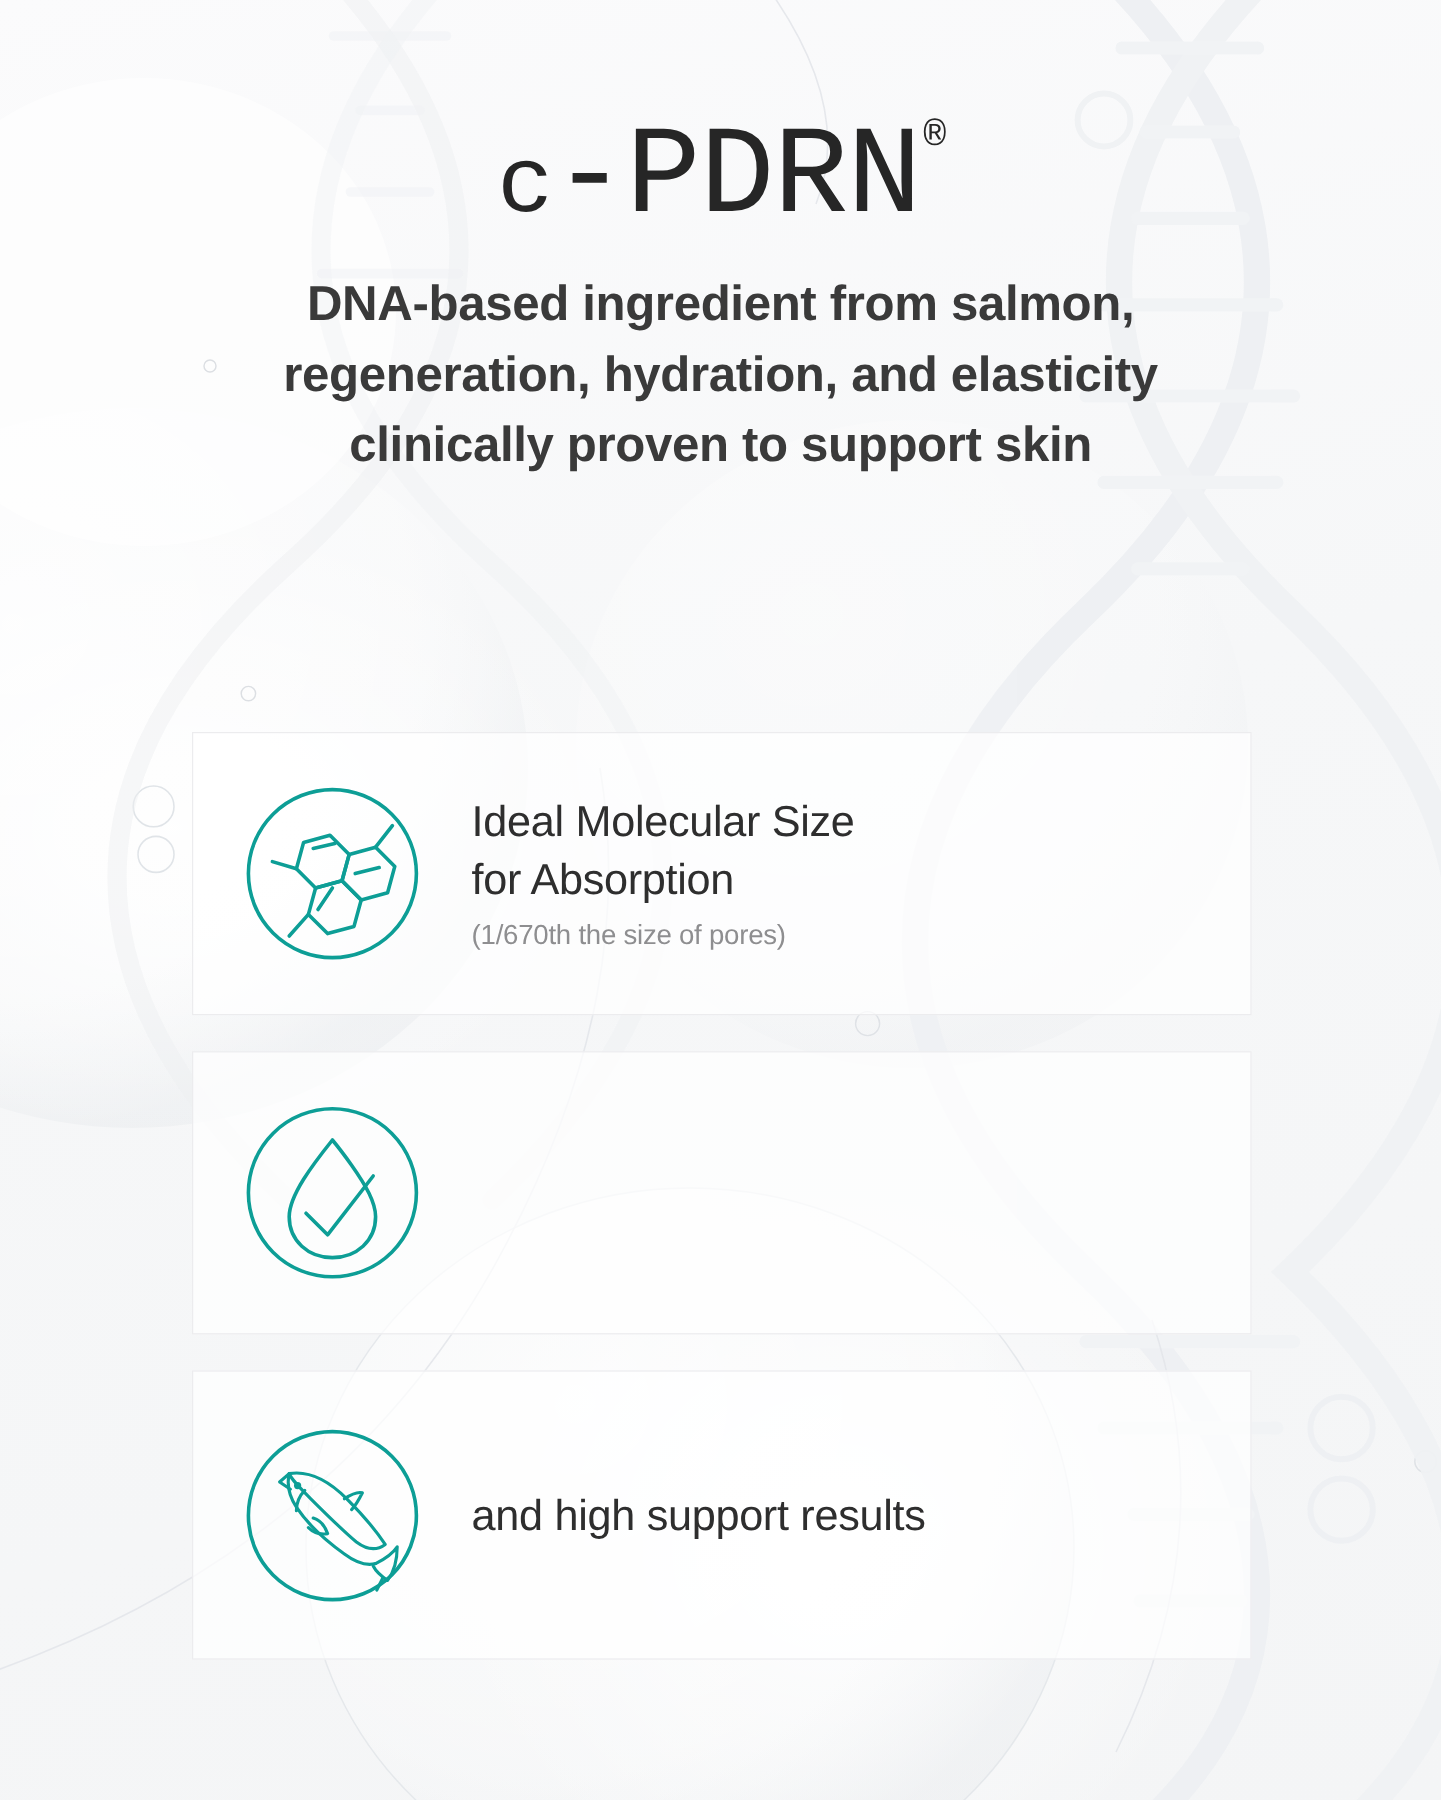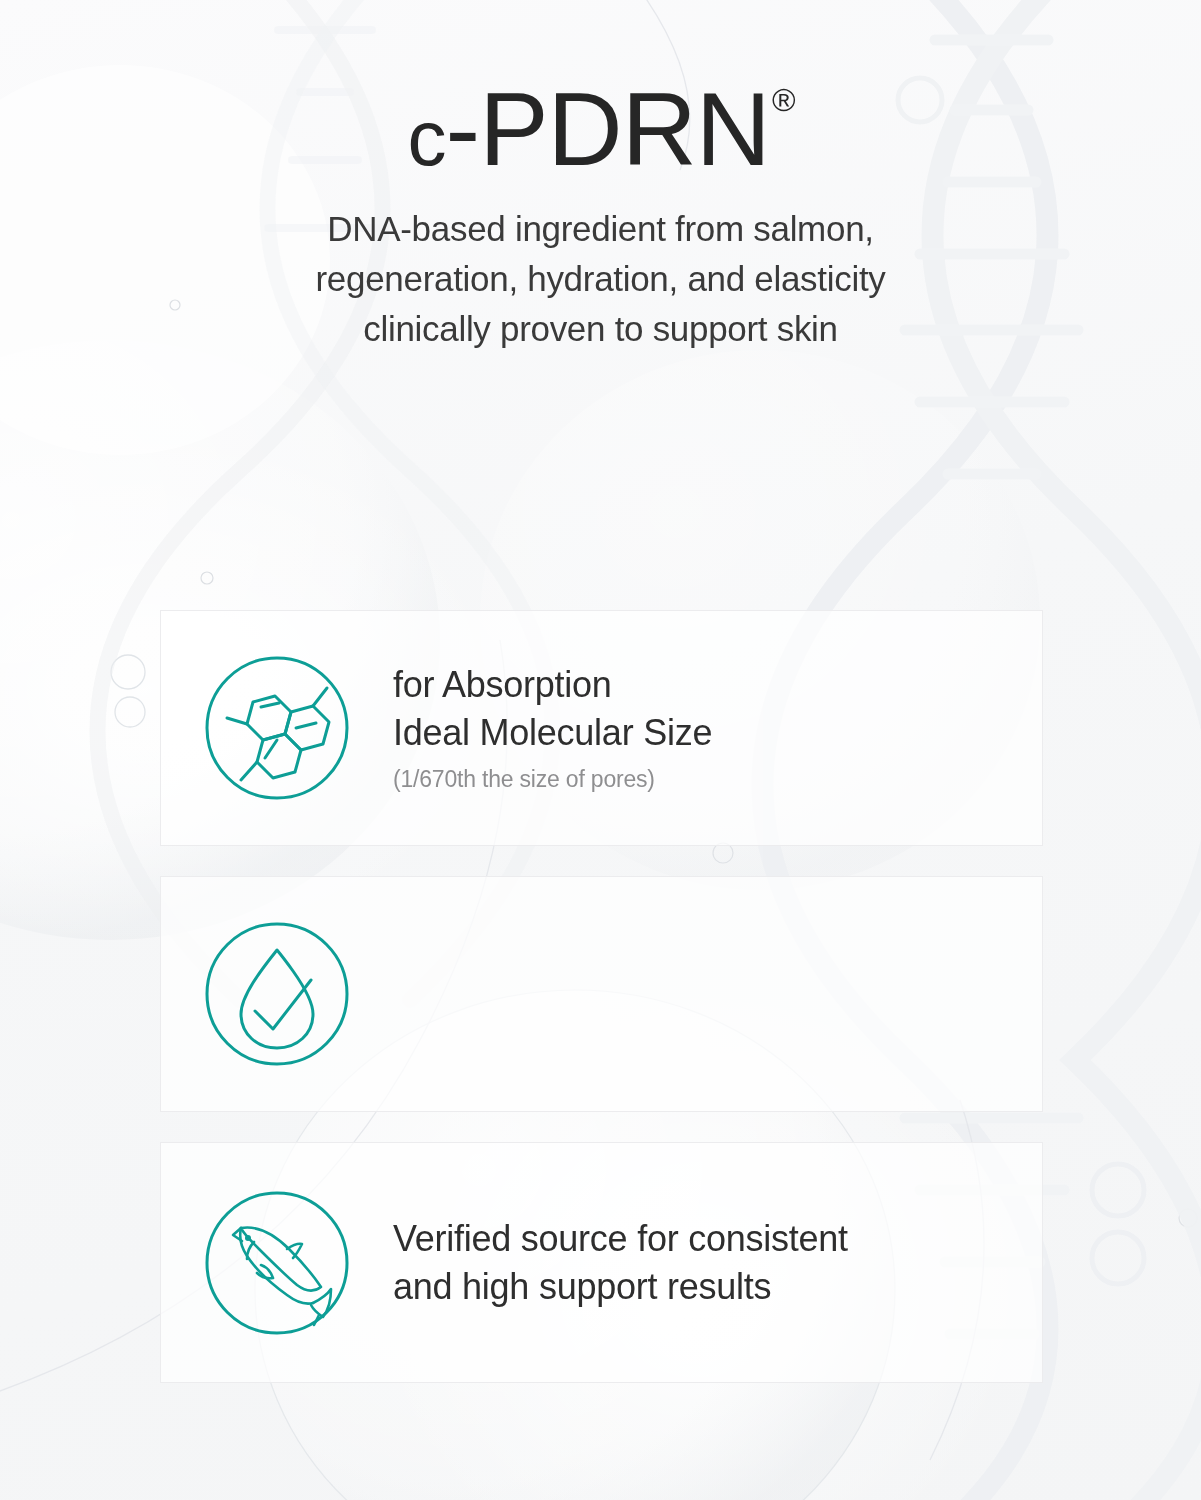--- a/index.html
+++ b/index.html
@@ -36,47 +36,47 @@
   
   .header {
     position: absolute;
     left: 0;
     top: 0;
     width: 1201px;
     text-align: center;
   }
   .brand-title {
     margin: 0;
-    padding-top: 76px;
+    padding-top: 96px;
     font-size: 104px;
     line-height: 1.02;
     font-weight: 400;
     letter-spacing: -1px;
     color: #262626;
-    font-family: Liberation Sans, sans-serif;
+    font-family: Liberation Mono, monospace;
   }
   .brand-title .lower-c {
     font-size: 78px;
     vertical-align: baseline;
   }
   .brand-title .reg {
     font-size: 32px;
     vertical-align: super;
     letter-spacing: 0;
     position: relative;
     top: -18px;
     left: 2px;
   }
 
   .subtitle {
     margin: 0;
     padding-top: 22px;
-    font-size: 35px;
+    font-size: 41px;
     line-height: 1.43;
-    font-weight: 400;
+    font-weight: 700;
     color: #3a3a3a;
     letter-spacing: -0.3px;
   }
   .subtitle .sline { display: block; }
 
   
   .cards {
     position: absolute;
     left: 160px;
     top: 610px;
@@ -231,22 +231,22 @@
             <line x1="56" y1="110" x2="40" y2="128"></line>
 
             <line x1="60" y1="55" x2="78" y2="51"></line>
             <line x1="95" y1="76" x2="115" y2="71"></line>
             <line x1="64" y1="106" x2="76" y2="88"></line>
           </g>
         </svg>
       </div>
       <div class="card-text">
         <div class="card-title">
+          <span class="tline">Ideal Molecular Size</span>
           <span class="tline">for Absorption</span>
-          <span class="tline">Ideal Molecular Size</span>
         </div>
         <div class="card-sub">(1/670th the size of pores)</div>
       </div>
     </div>
 
     <div class="card card-2">
       <div class="icon-wrap">
         <svg width="152" height="152" viewBox="0 0 152 152" xmlns="http://www.w3.org/2000/svg">
           <circle cx="76" cy="76" r="70" fill="none" stroke="#0d9e96" stroke-width="3"></circle>
           <g fill="none" stroke="#0d9e96" stroke-width="3" stroke-linecap="round" stroke-linejoin="round">
@@ -286,20 +286,19 @@
             <path d="M86 62 C 92 58, 97 56, 101 57 C 98 63, 95 68, 92 71"></path>
 
             <path d="M60 78 C 66 80, 70 85, 72 91 C 66 92, 60 90, 56 86"></path>
 
             <circle cx="47" cy="51" r="3" fill="#0d9e96" stroke="none"></circle>
           </g>
         </svg>
       </div>
       <div class="card-text">
         <div class="card-title">
-          <span class="tline">Verified source for consistent</span>
           <span class="tline">and high support results</span>
         </div>
       </div>
     </div>
 
   </div>
 </div>
 
 </body></html>

